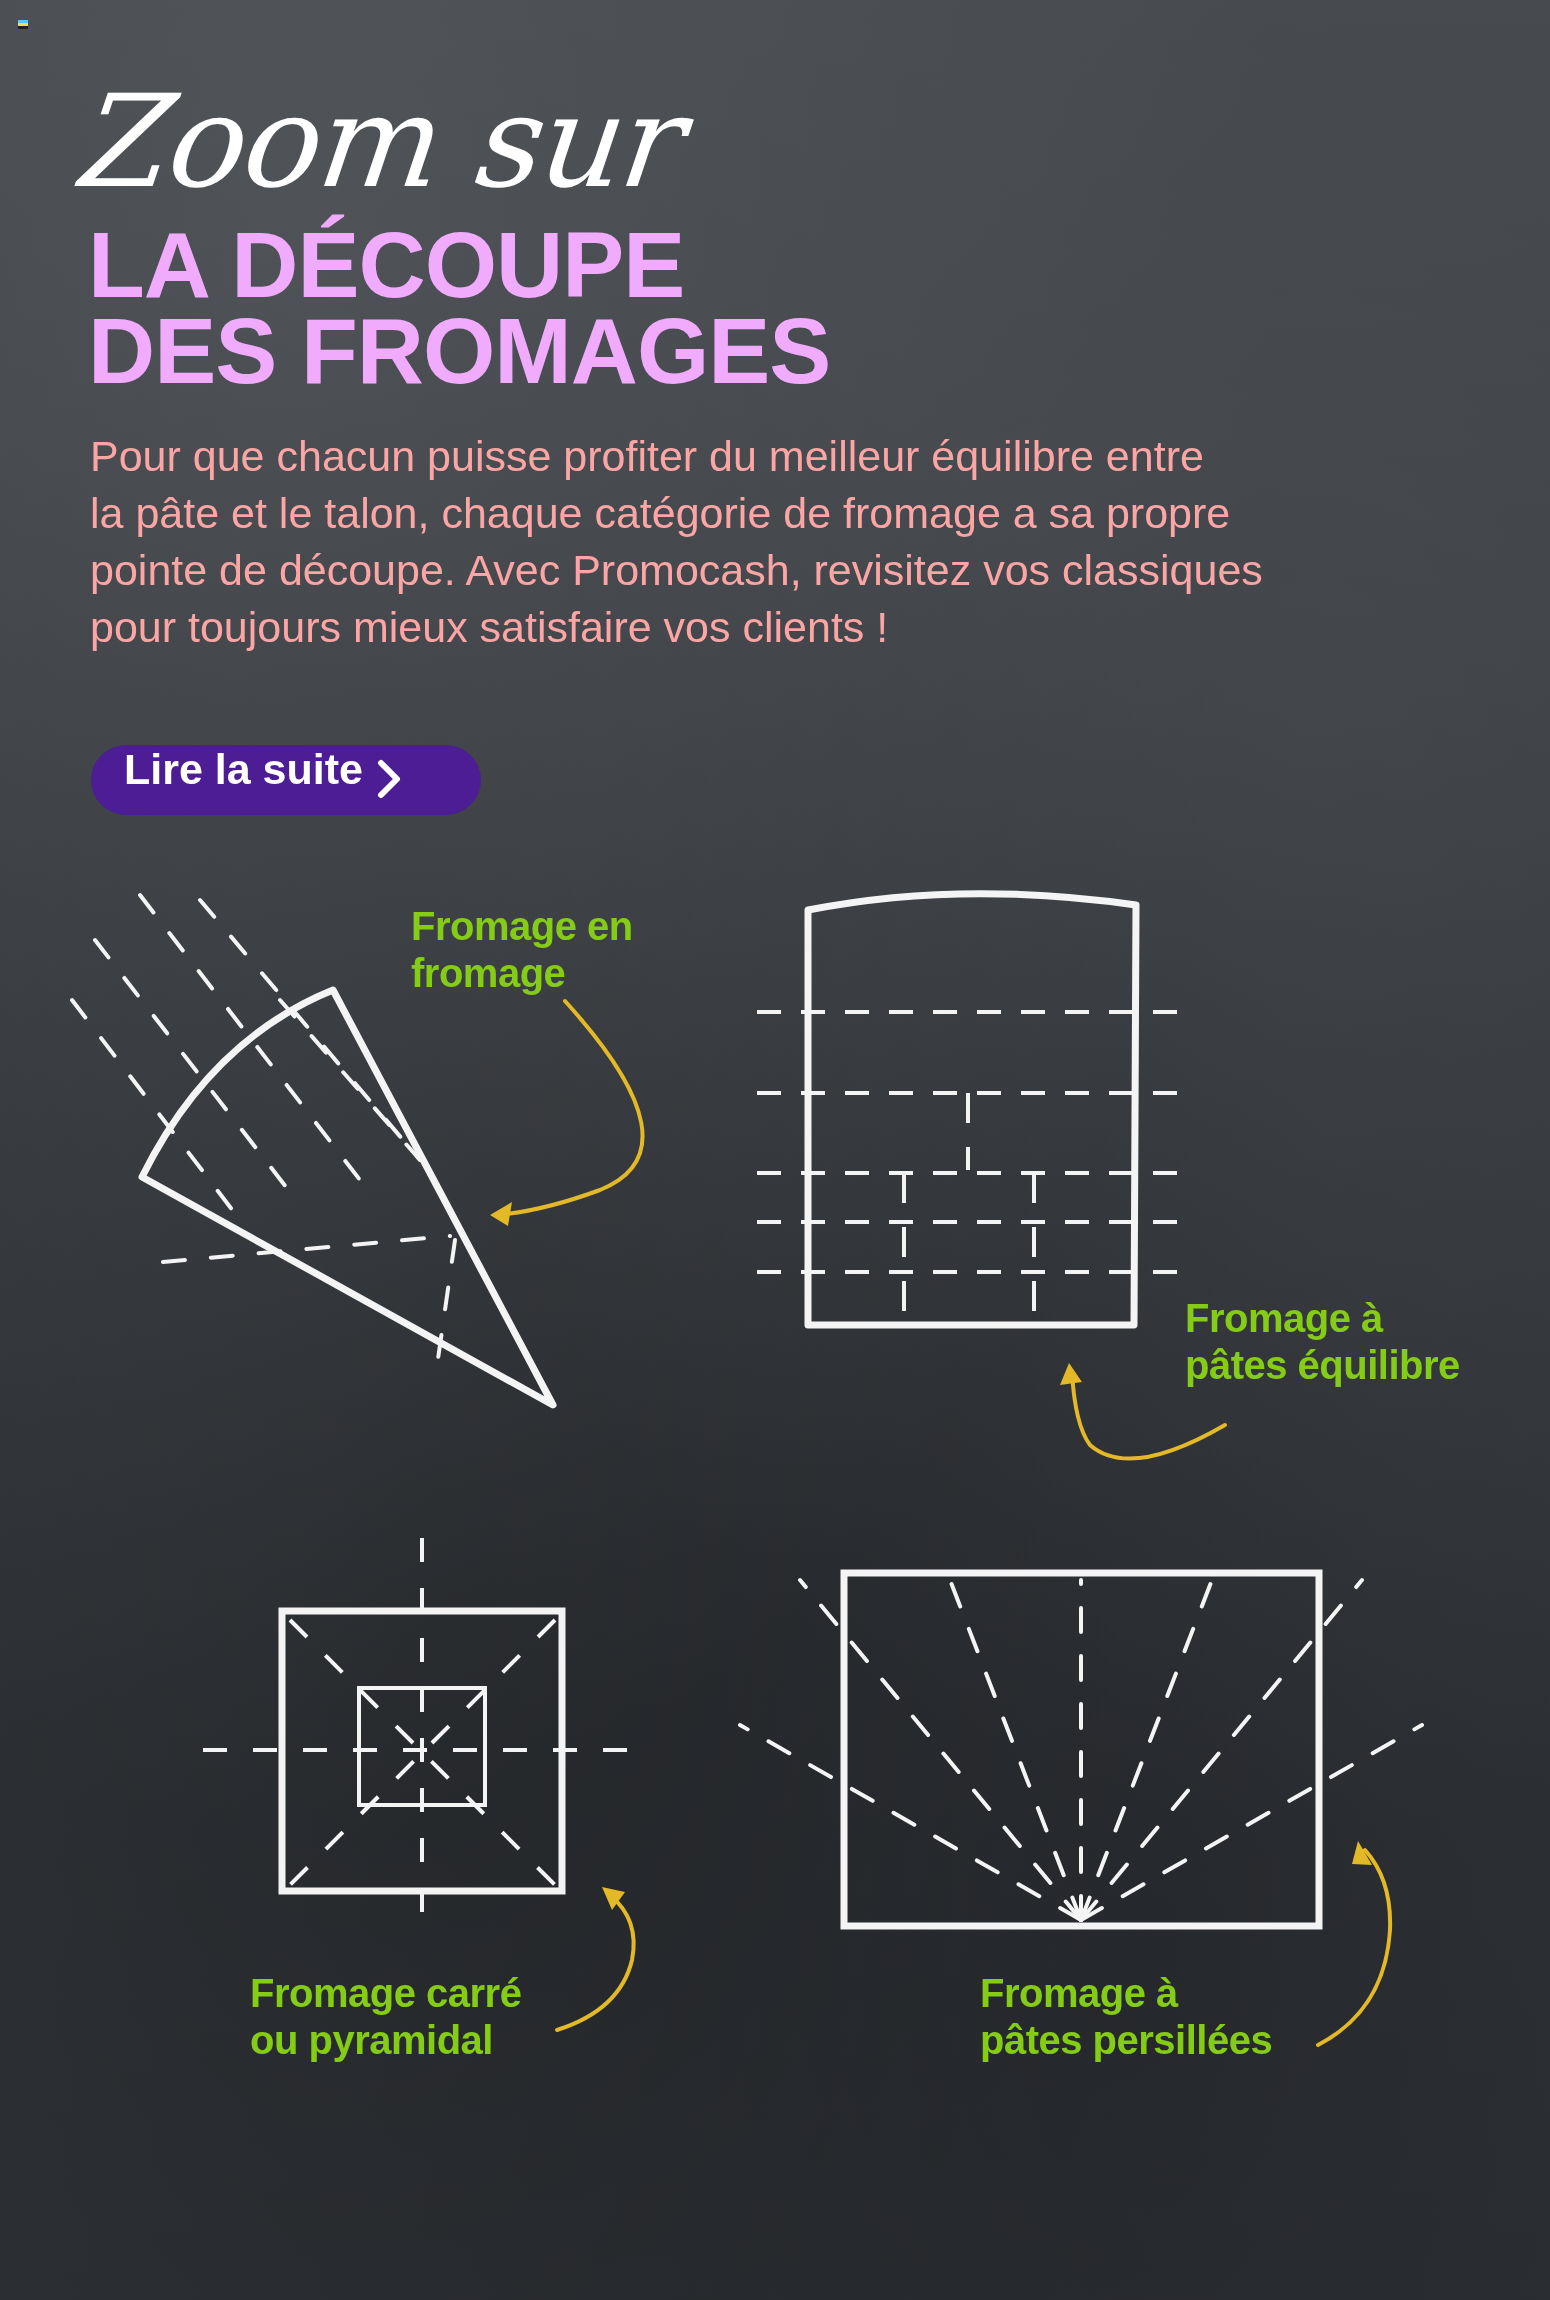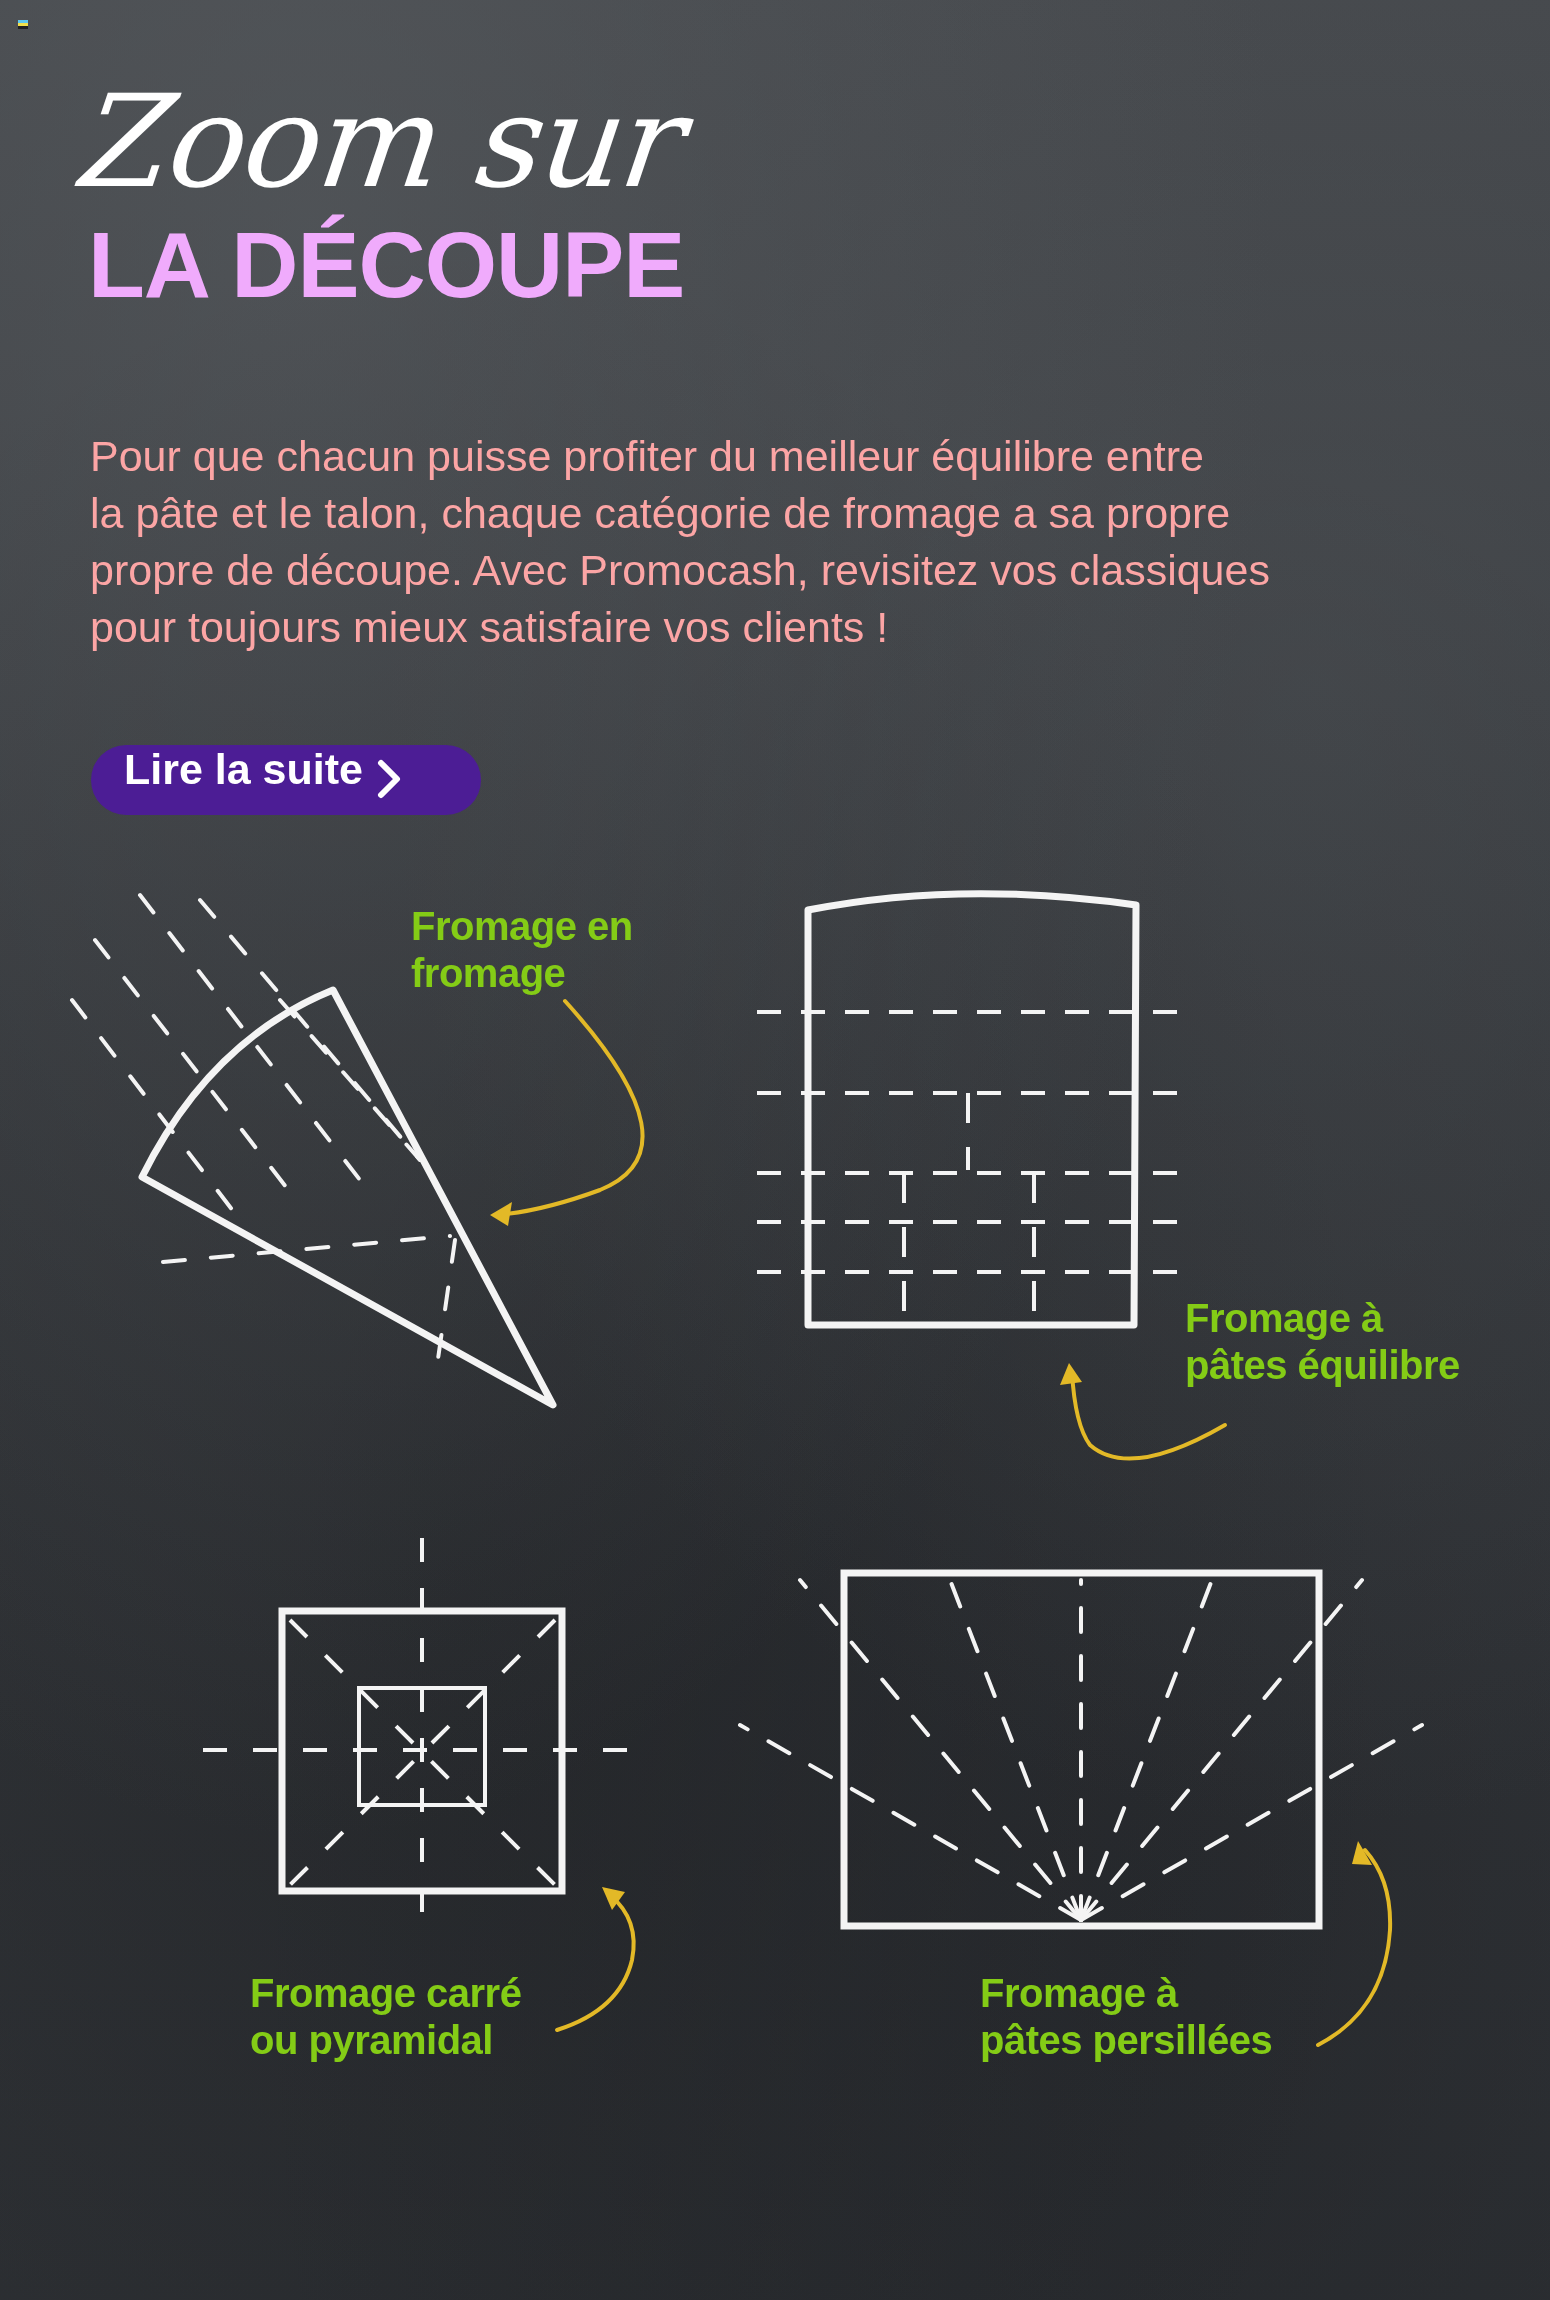--- a/index.html
+++ b/index.html
@@ -57,26 +57,27 @@
 <div class="corner-mark">
   <span style="background:#5ec8f0"></span>
     <span style="background:#f2e04a"></span>
     <span style="background:#222"></span>
 </div>
 
 <div class="script-title">Zoom sur</div>
 
 <div class="headline">
   <div>LA DÉCOUPE</div>
+  <div>DES FROMAGES</div>
 </div>
 
 <div class="intro">
   <div>Pour que chacun puisse profiter du meilleur équilibre entre</div>
   <div>la pâte et le talon, chaque catégorie de fromage a sa propre</div>
-  <div>propre de découpe. Avec Promocash, revisitez vos classiques</div>
+  <div>pointe de découpe. Avec Promocash, revisitez vos classiques</div>
   <div>pour toujours mieux satisfaire vos clients !</div>
 </div>
 
 <button class="cta">
   <span class="lbl">Lire la suite</span>
   <span class="chev">
     <svg width="24" height="40" viewBox="0 0 24 40">
         <polyline points="4,4 20,20 4,36" fill="none" stroke="#ffffff" stroke-width="6" stroke-linecap="round" stroke-linejoin="round"></polyline>
       </svg>
   </span>

